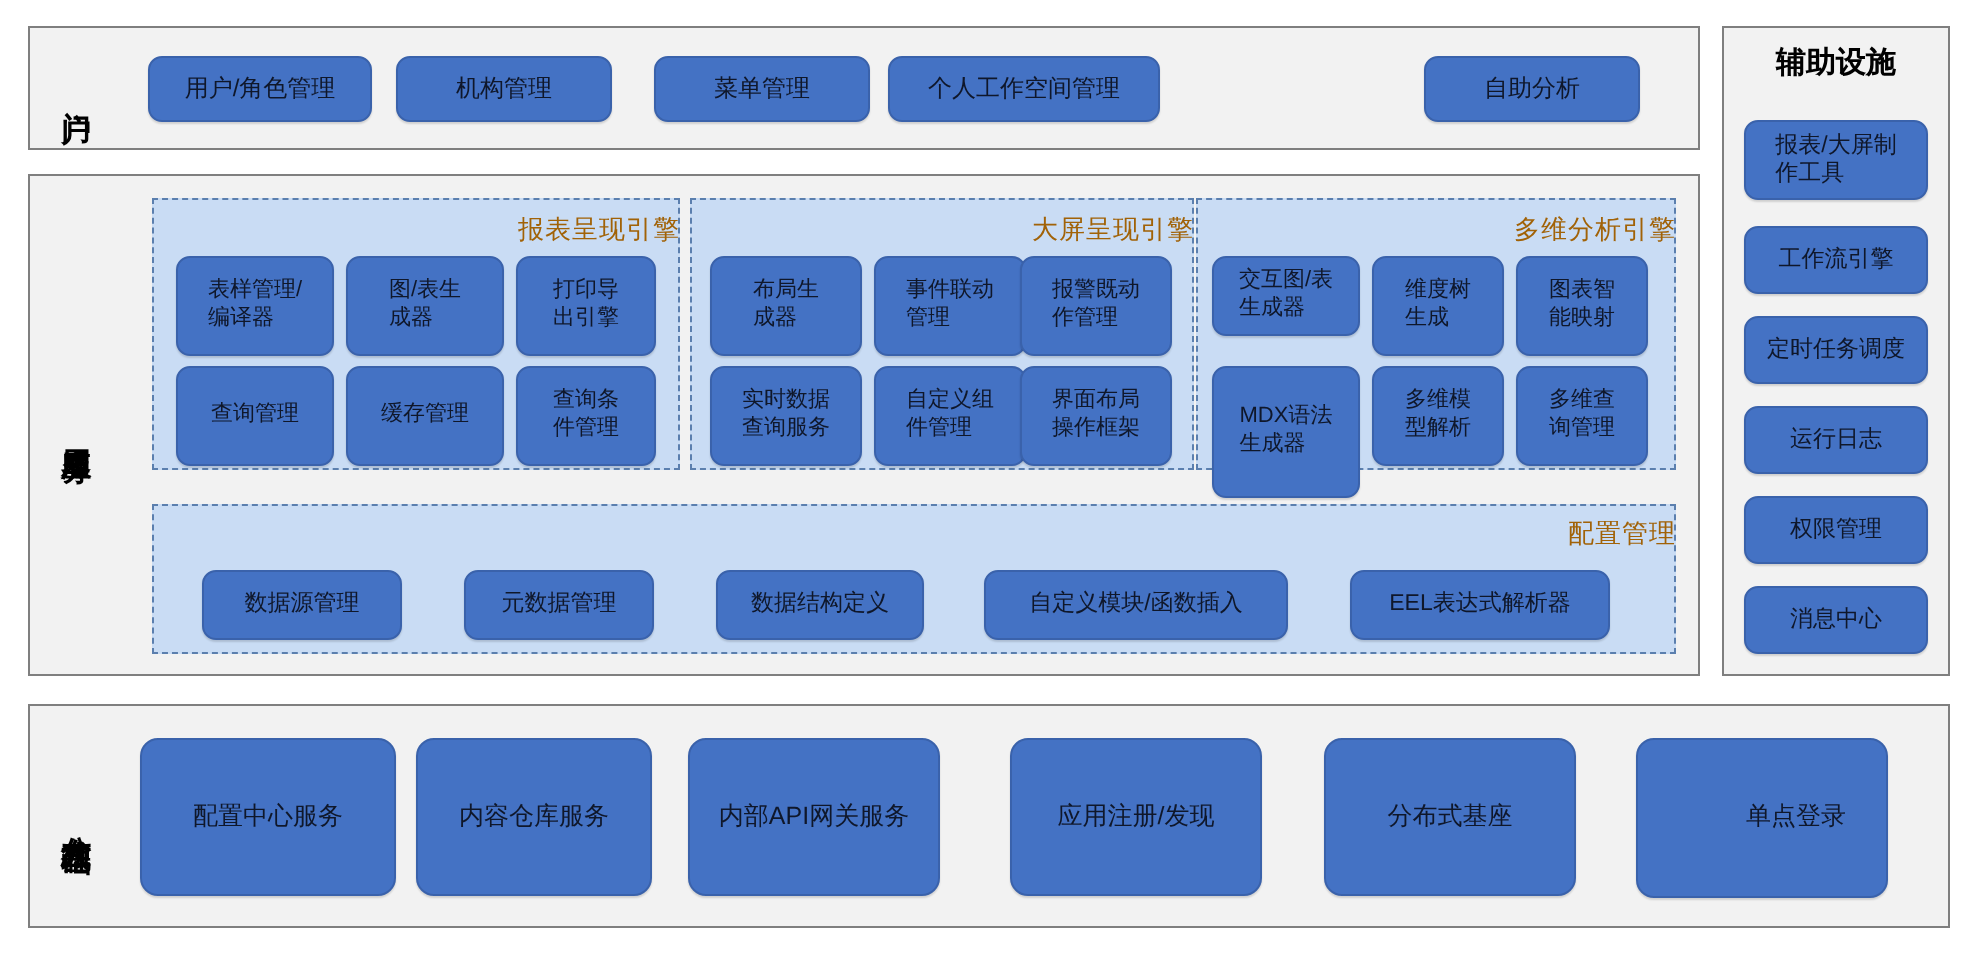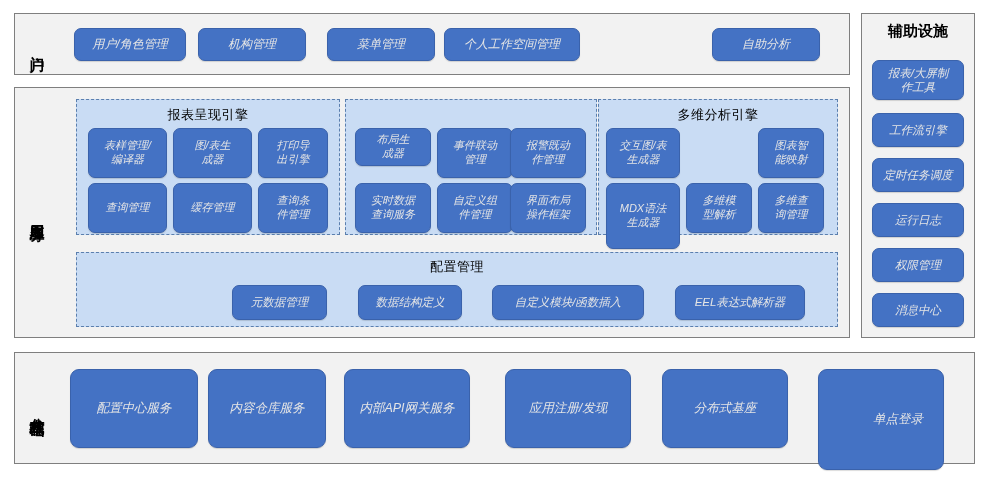--- a/index.html
+++ b/index.html
@@ -38,51 +38,49 @@
     text-align:center;
     white-space:nowrap;
   }
 
   
   .node{
     position:absolute;
     background:#4472C4;
     border:1px solid #3A62AB;
     border-radius:7px;
-    color:#e5e5e5;
+    color:#0f172a;
     display:flex;
     align-items:center;
     justify-content:center;
-    text-align:center;
     font-size:12px;
     line-height:1.25;
     box-sizing:border-box;
     padding:1px 2px;
     white-space:pre-line;
     box-shadow:0 1px 1px rgba(0,0,0,.14);
-    font-style:italic;
   }
   .node.sm{font-size:11.5px;}
   .node.xs{font-size:11px;}
   .node.big{font-size:12.5px;border-radius:9px;}
 
   
   .group{
     position:absolute;
     background:#C9DCF4;
     border:1px dashed #5B7FAE;
     box-sizing:border-box;
   }
   .group-title{
     position:absolute;
     left:0;right:0;
-    text-align:center;
+    text-align:right;
     font-size:13px;
     font-weight:normal;
-    color:#000000;
+    color:#a16207;
     letter-spacing:.5px;
   }
 </style>
 </head>
 <body>
 
 <div id="canvas">
 
   <div class="panel" style="left:14px;top:13px;width:836px;height:62px;">
   </div>
@@ -116,59 +114,63 @@
   <div class="node xs" style="left:173px;top:128px;width:79px;height:50px;">图/表生
 成器</div>
   <div class="node xs" style="left:258px;top:128px;width:70px;height:50px;">打印导
 出引擎</div>
   <div class="node xs" style="left:88px;top:183px;width:79px;height:50px;">查询管理</div>
   <div class="node xs" style="left:173px;top:183px;width:79px;height:50px;">缓存管理</div>
   <div class="node xs" style="left:258px;top:183px;width:70px;height:50px;">查询条
 件管理</div>
 
   <div class="group" style="left:345px;top:99px;width:252px;height:136px;"></div>
+  <div class="group-title" style="left:345px;top:106px;width:252px;">大屏呈现引擎</div>
 
-  <div class="node xs" style="left:355px;top:128px;width:76px;height:38px;">布局生
+  <div class="node xs" style="left:355px;top:128px;width:76px;height:50px;">布局生
 成器</div>
   <div class="node xs" style="left:437px;top:128px;width:76px;height:50px;">事件联动
 管理</div>
   <div class="node xs" style="left:510px;top:128px;width:76px;height:50px;">报警既动
 作管理</div>
   <div class="node xs" style="left:355px;top:183px;width:76px;height:50px;">实时数据
 查询服务</div>
   <div class="node xs" style="left:437px;top:183px;width:76px;height:50px;">自定义组
 件管理</div>
   <div class="node xs" style="left:510px;top:183px;width:76px;height:50px;">界面布局
 操作框架</div>
 
   <div class="group" style="left:598px;top:99px;width:240px;height:136px;"></div>
   <div class="group-title" style="left:598px;top:106px;width:240px;">多维分析引擎</div>
 
-  <div class="node xs" style="left:606px;top:128px;width:74px;height:50px;">交互图/表
+  <div class="node xs" style="left:606px;top:128px;width:74px;height:40px;">交互图/表
 生成器</div>
+  <div class="node xs" style="left:686px;top:128px;width:66px;height:50px;">维度树
+生成</div>
   <div class="node xs" style="left:758px;top:128px;width:66px;height:50px;">图表智
 能映射</div>
   <div class="node xs" style="left:606px;top:183px;width:74px;height:66px;">MDX语法
 生成器</div>
   <div class="node xs" style="left:686px;top:183px;width:66px;height:50px;">多维模
 型解析</div>
   <div class="node xs" style="left:758px;top:183px;width:66px;height:50px;">多维查
 询管理</div>
 
   <div class="group" style="left:76px;top:252px;width:762px;height:75px;"></div>
   <div class="group-title" style="left:76px;top:258px;width:762px;">配置管理</div>
 
+  <div class="node sm" style="left:101px;top:285px;width:100px;height:35px;">数据源管理</div>
   <div class="node sm" style="left:232px;top:285px;width:95px;height:35px;">元数据管理</div>
   <div class="node sm" style="left:358px;top:285px;width:104px;height:35px;">数据结构定义</div>
   <div class="node sm" style="left:492px;top:285px;width:152px;height:35px;">自定义模块/函数插入</div>
   <div class="node sm" style="left:675px;top:285px;width:130px;height:35px;">EEL表达式解析器</div>
 
   <div class="panel" style="left:14px;top:352px;width:961px;height:112px;"></div>
   <div class="vlabel" style="left:24px;top:362px;width:26px;height:92px;">分布式基础</div>
 
   <div class="node big" style="left:70px;top:369px;width:128px;height:79px;">配置中心服务</div>
   <div class="node big" style="left:208px;top:369px;width:118px;height:79px;">内容仓库服务</div>
   <div class="node big" style="left:344px;top:369px;width:126px;height:79px;">内部API网关服务</div>
   <div class="node big" style="left:505px;top:369px;width:126px;height:79px;">应用注册/发现</div>
   <div class="node big" style="left:662px;top:369px;width:126px;height:79px;">分布式基座</div>
-  <div class="node big" style="left:818px;top:369px;width:126px;height:101px;padding-left:36px;">单点登录</div>
+  <div class="node big" style="left:818px;top:369px;width:126px;height:80px;padding-left:36px;">单点登录</div>
 
 </div>
 
 </body></html>

